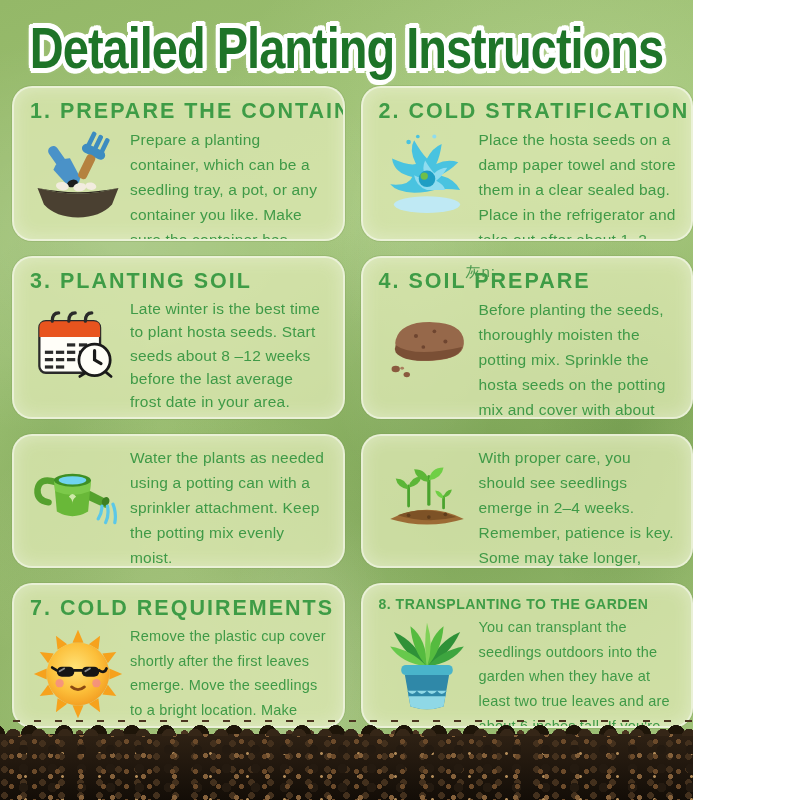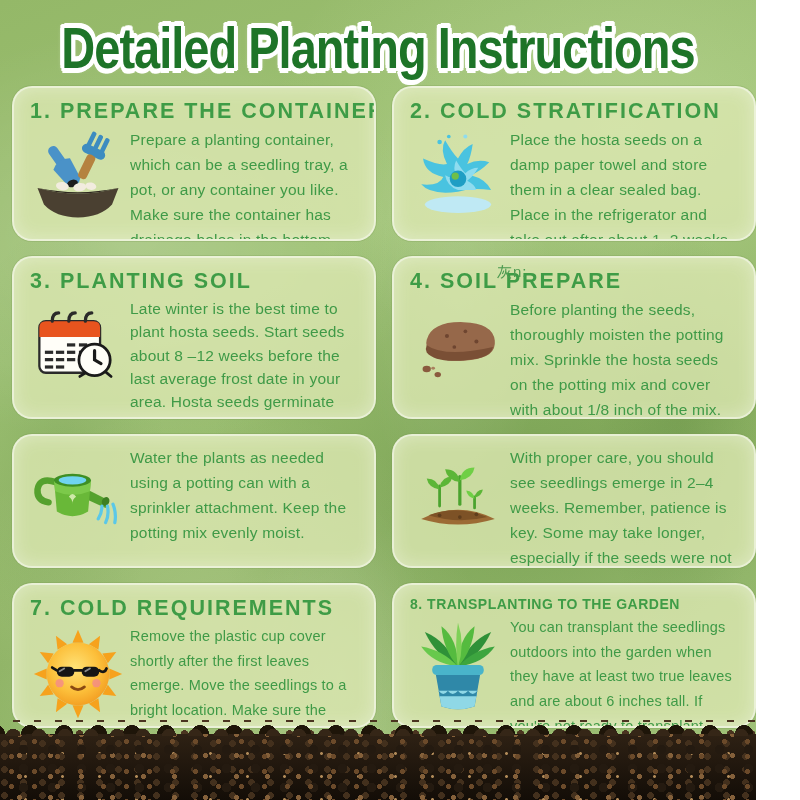--- a/index.html
+++ b/index.html
@@ -1,20 +1,20 @@
 <!DOCTYPE html>
 <html><head>
 <meta charset="utf-8">
 <style>
   * { margin:0; padding:0; box-sizing:border-box; }
   html,body { width:800px; height:800px; }
   body { font-family:"Liberation Sans", sans-serif; }
 
   .poster{
-    position:relative; width:756px; height:800px; overflow:hidden;
+    position:relative; width:693px; height:800px; overflow:hidden;
     background:
       radial-gradient(420px 300px at 18% 30%, rgba(255,255,255,.18), transparent 70%),
       radial-gradient(500px 360px at 82% 16%, rgba(222,240,190,.30), transparent 70%),
       radial-gradient(460px 420px at 70% 60%, rgba(60,110,35,.22), transparent 70%),
       radial-gradient(380px 320px at 28% 78%, rgba(235,245,205,.25), transparent 70%),
       linear-gradient(160deg,#94b868 0%, #9dc173 34%, #8db263 62%, #a3c47c 100%);
   }
   
   .poster::before{
     content:""; position:absolute; inset:0; pointer-events:none;

